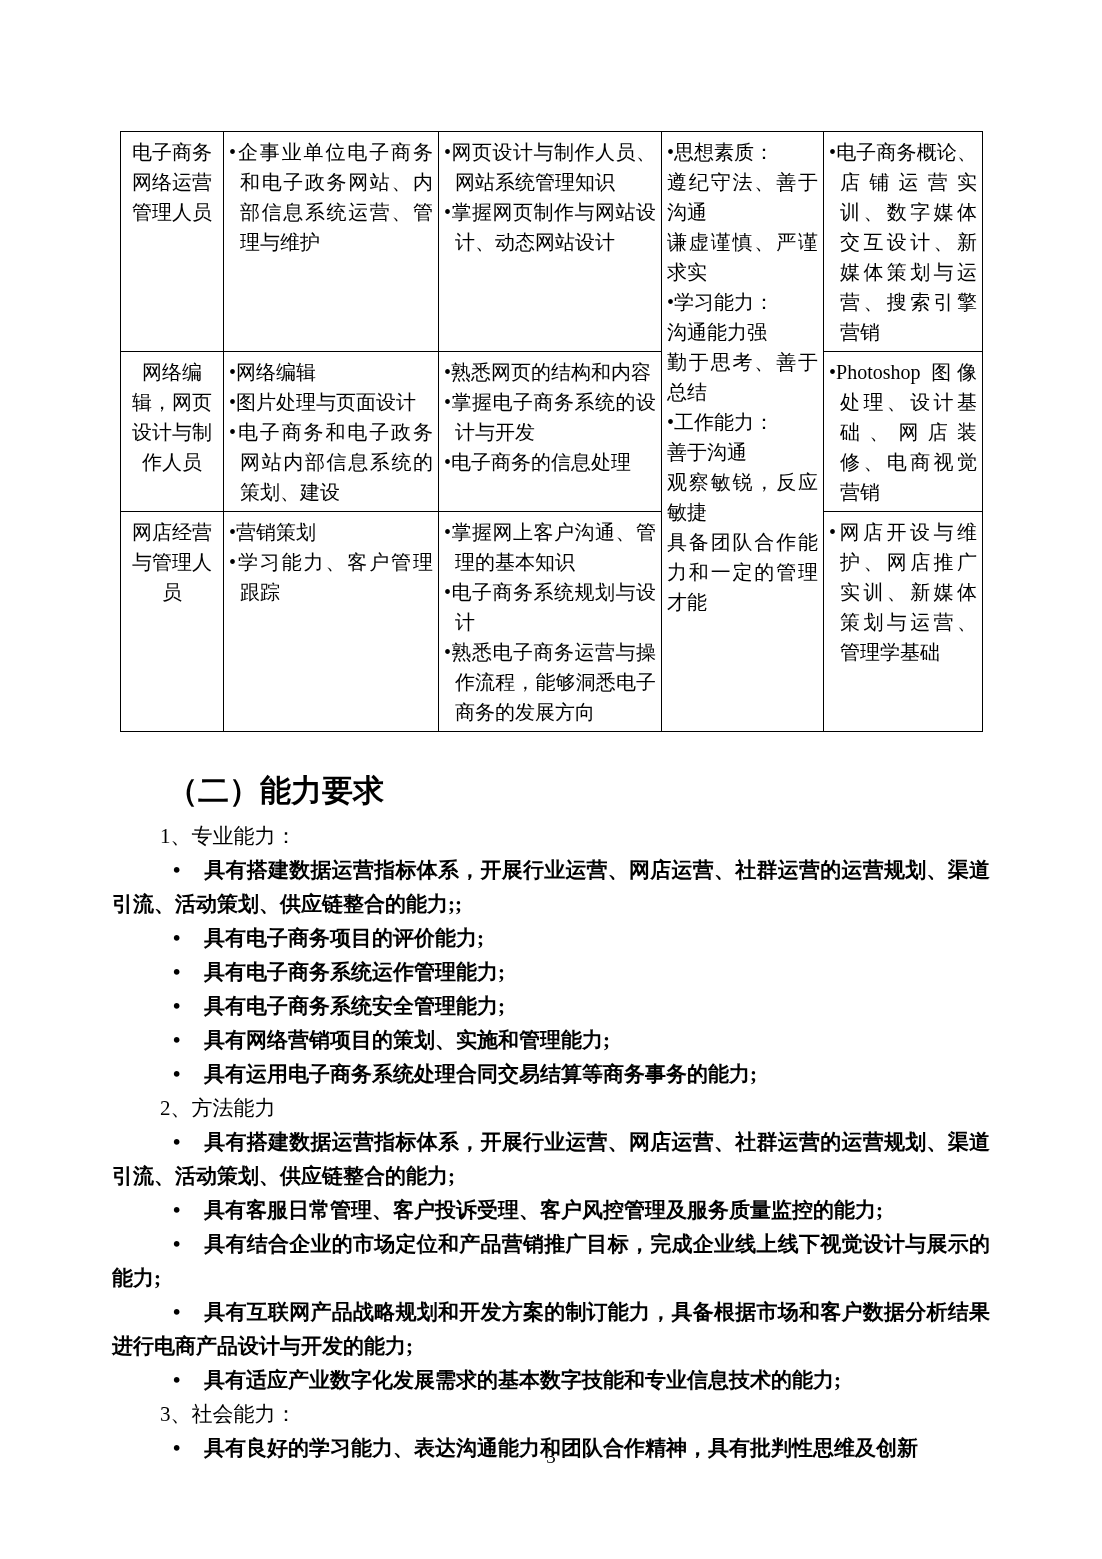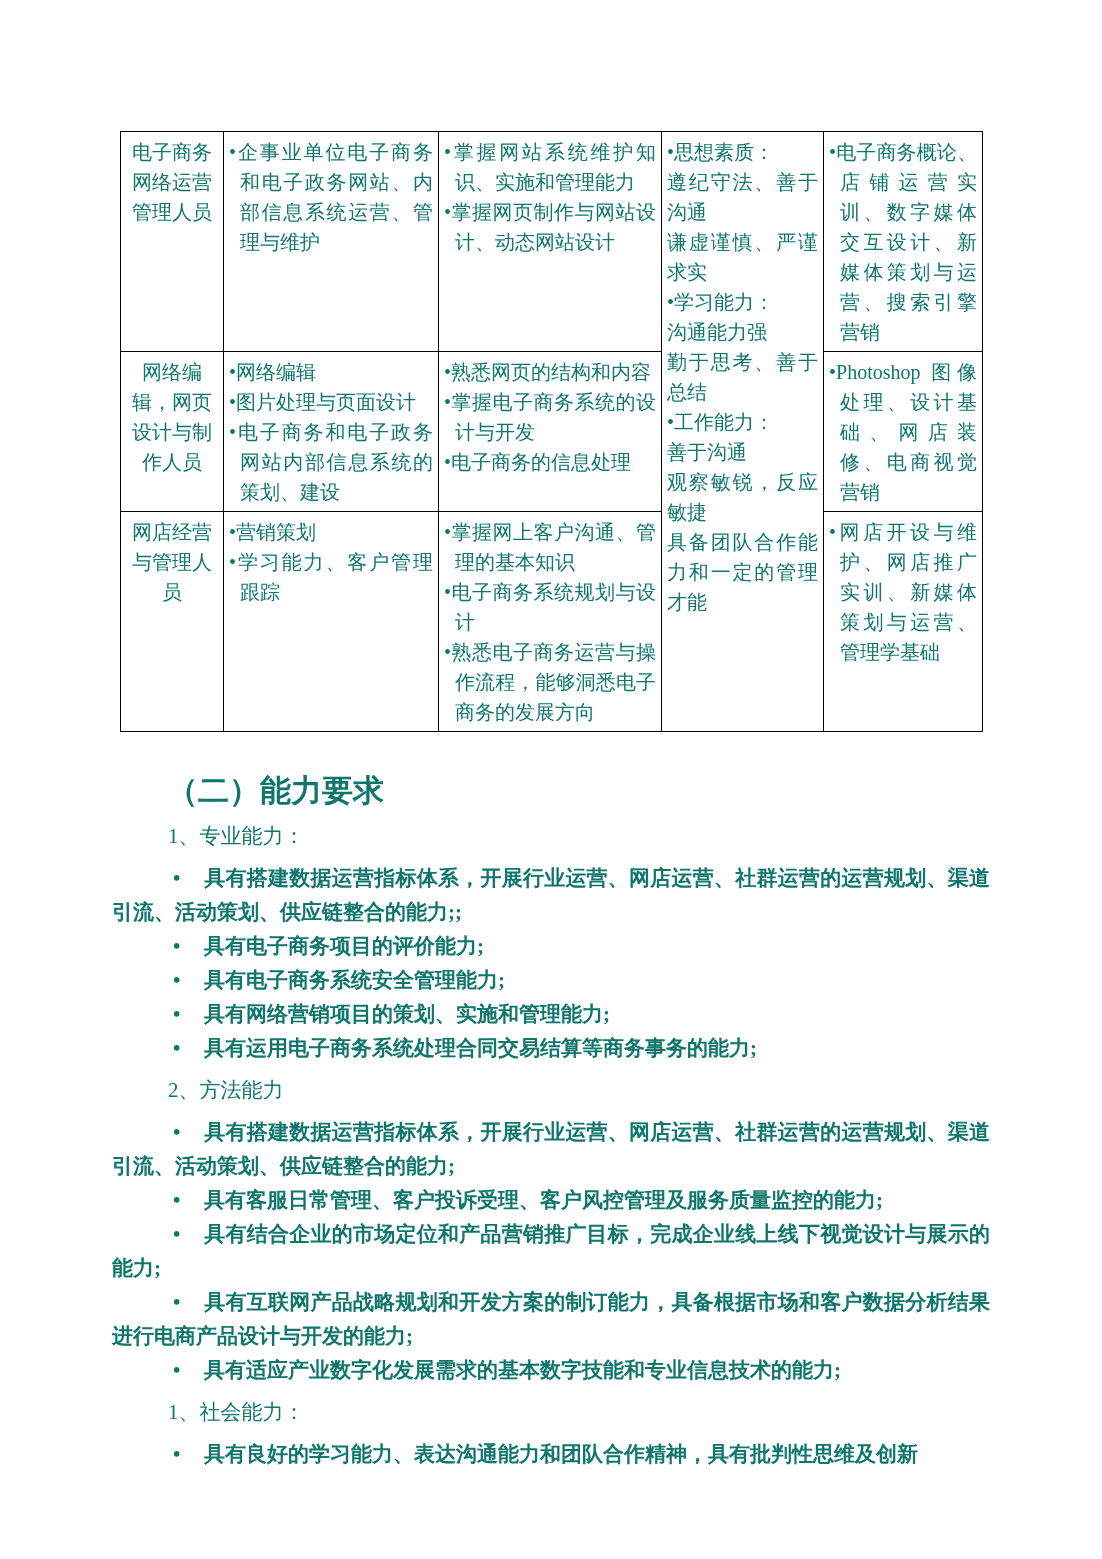--- a/index.html
+++ b/index.html
@@ -3,21 +3,21 @@
 <meta charset="utf-8">
 <style>
   html,body{margin:0;padding:0;background:#888;}
   .page{
     position:relative;
     width:1102px;height:1559px;
     background:#ffffff;
     margin:0 auto;
     overflow:hidden;
     font-family:"Liberation Serif","DejaVu Serif",serif;
-    color:#0f766e;
+    color:#000000;
   }
   .content{
     position:absolute;
     left:112px;top:131px;
     width:878px;
   }
   
   table.jobs{
     border-collapse:collapse;
     table-layout:fixed;
@@ -45,21 +45,21 @@
   
   .cap{ font-size:21px; line-height:34px; }
   h2.sec{
     margin:43px 0 12px 55px;
     font-size:31px;
     line-height:32px;
     font-weight:bold;
     font-family:"Liberation Sans","DejaVu Sans",sans-serif;
   }
   p.num{
-    margin:8px;
+    margin:0;
     text-indent:48px;
   }
   p.li{
     margin:0;
     text-indent:61px;
     text-align:justify;
     font-weight:bold;
   }
   p.li .dot2{
     display:inline-block;
@@ -89,21 +89,21 @@
           <col style="width:162px">
           <col style="width:159px">
       </colgroup>
       <tbody>
         <tr>
           <td class="job" style="height:156px">电子商务网络运营管理人员</td>
           <td>
             <div class="ti"><span class="dot">•</span><span>企事业单位电子商务和电子政务网站、内部信息系统运营、管理与维护</span></div>
           </td>
           <td>
-            <div class="ti"><span class="dot">•</span><span>掌握网站系统维护知识、实施和管理能力</span></div>
+            <div class="ti"><span class="dot">•</span><span>网页设计与制作人员、网站系统管理知识</span></div>
             <div class="ti"><span class="dot">•</span><span>掌握网页制作与网站设计、动态网站设计</span></div>
           </td>
           <td rowspan="3">
             <div class="qi"><span class="dot">•</span><span>思想素质：</span></div>
             <div class="qi"><span>遵纪守法、善于沟通</span></div>
             <div class="qi"><span>谦虚谨慎、严谨求实</span></div>
             <div class="qi"><span class="dot">•</span><span>学习能力：</span></div>
             <div class="qi"><span>沟通能力强</span></div>
             <div class="qi"><span>勤于思考、善于总结</span></div>
             <div class="qi"><span class="dot">•</span><span>工作能力：</span></div>
@@ -148,30 +148,31 @@
         </tr>
       </tbody>
     </table>
 
     <div class="cap">
       <h2 class="sec">（二）能力要求</h2>
 
       <p class="num">1、专业能力：</p>
       <p class="li"><span class="dot2">•</span><span>具有搭建数据运营指标体系，开展行业运营、网店运营、社群运营的运营规划、渠道引流、活动策划、供应链整合的能力;;</span></p>
       <p class="li"><span class="dot2">•</span><span>具有电子商务项目的评价能力;</span></p>
+      <p class="li"><span class="dot2">•</span><span>具有电子商务系统运作管理能力;</span></p>
       <p class="li"><span class="dot2">•</span><span>具有电子商务系统安全管理能力;</span></p>
       <p class="li"><span class="dot2">•</span><span>具有网络营销项目的策划、实施和管理能力;</span></p>
       <p class="li"><span class="dot2">•</span><span>具有运用电子商务系统处理合同交易结算等商务事务的能力;</span></p>
 
       <p class="num">2、方法能力</p>
       <p class="li"><span class="dot2">•</span><span>具有搭建数据运营指标体系，开展行业运营、网店运营、社群运营的运营规划、渠道引流、活动策划、供应链整合的能力;</span></p>
       <p class="li"><span class="dot2">•</span><span>具有客服日常管理、客户投诉受理、客户风控管理及服务质量监控的能力;</span></p>
       <p class="li"><span class="dot2">•</span><span>具有结合企业的市场定位和产品营销推广目标，完成企业线上线下视觉设计与展示的能力;</span></p>
       <p class="li"><span class="dot2">•</span><span>具有互联网产品战略规划和开发方案的制订能力，具备根据市场和客户数据分析结果进行电商产品设计与开发的能力;</span></p>
       <p class="li"><span class="dot2">•</span><span>具有适应产业数字化发展需求的基本数字技能和专业信息技术的能力;</span></p>
 
-      <p class="num">1、社会能力：</p>
+      <p class="num">3、社会能力：</p>
       <p class="li"><span class="dot2">•</span><span>具有良好的学习能力、表达沟通能力和团队合作精神，具有批判性思维及创新</span></p>
     </div>
   </div>
 
   <div class="pagenum">3</div>
 </div>
 
 </body></html>

